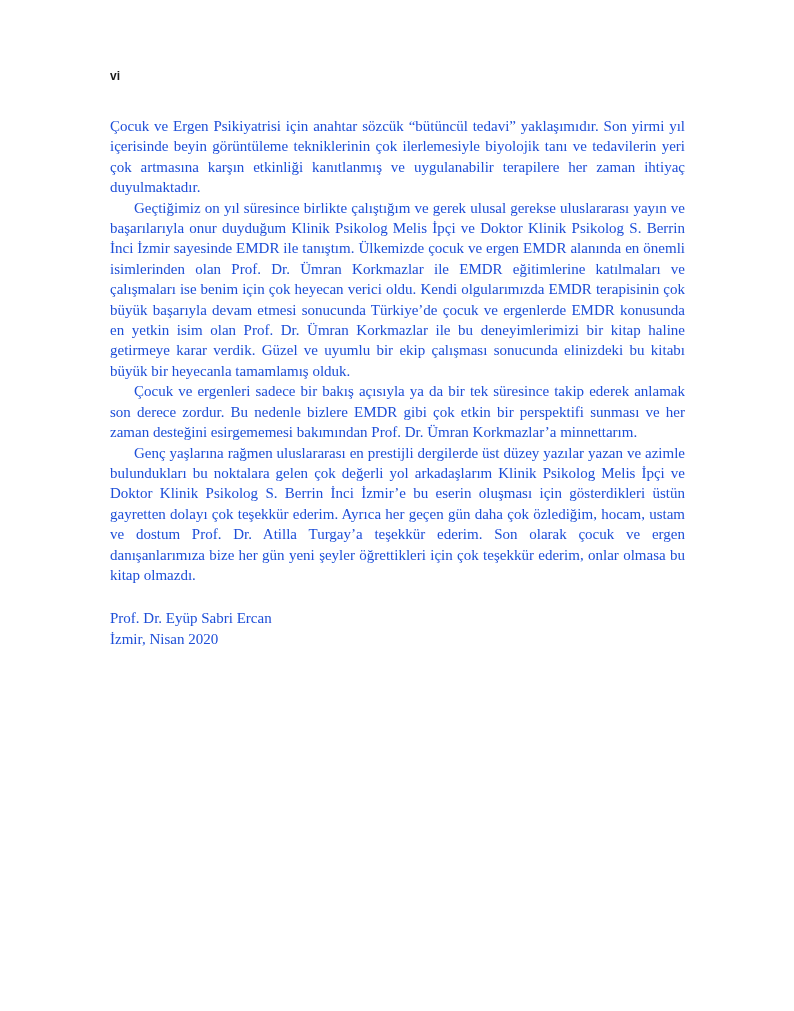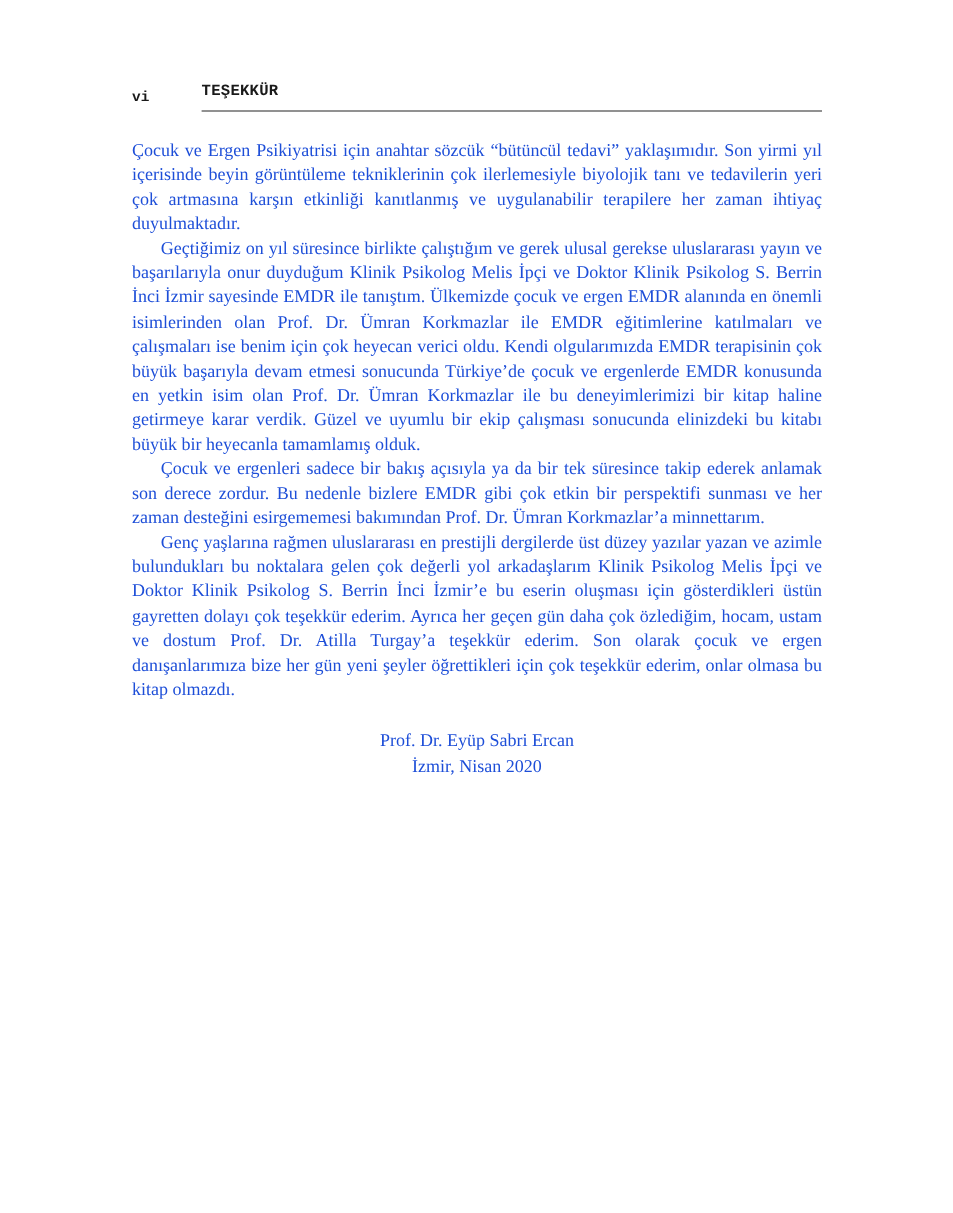--- a/index.html
+++ b/index.html
@@ -14,22 +14,22 @@
     background: #ffffff;
     overflow: hidden;
     font-family: "Liberation Serif", serif;
   }
   .header {
     position: absolute;
     top: 66px;
     left: 110px;
     width: 575px;
     display: flex;
-    align-items: center;
-    font-family: Liberation Mono, monospace;
+    align-items: flex-end;
+    font-family: Liberation Sans, sans-serif;
   }
   .page-number {
     width: 58px;
     flex: 0 0 58px;
     font-size: 12px;
     font-weight: bold;
     color: #1a1a1a;
     padding-top: 3px;
   }
   .title-block {
@@ -55,37 +55,34 @@
   }
   .content p {
     margin: 0;
     padding: 0;
   }
   .content p.indent {
     text-indent: 24px;
   }
   .signature {
     margin-top: 23px;
-    text-align: center;
+    text-align: left;
     line-height: 21px;
   }
   .signature div {
     white-space: nowrap;
   }
 </style>
 </head>
 <body>
 
 <div class="page">
 
   <div class="header">
     <div class="page-number">vi</div>
-    <div class="title-block">
-      <span class="header-title">TEŞEKKÜR</span>
-    </div>
   </div>
 
   <div class="content">
     <p>Çocuk ve Ergen Psikiyatrisi için anahtar sözcük “bütüncül tedavi” yaklaşımıdır. Son yirmi yıl içerisinde beyin görüntüleme tekniklerinin çok ilerlemesiyle biyolojik tanı ve tedavilerin yeri çok artmasına karşın etkinliği kanıtlanmış ve uygulanabilir terapilere her zaman ihtiyaç duyulmaktadır.</p>
     <p class="indent">Geçtiğimiz on yıl süresince birlikte çalıştığım ve gerek ulusal gerekse uluslararası yayın ve başarılarıyla onur duyduğum Klinik Psikolog Melis İpçi ve Doktor Klinik Psikolog S. Berrin İnci İzmir sayesinde EMDR ile tanıştım. Ülkemizde çocuk ve ergen EMDR alanında en önemli isimlerinden olan Prof. Dr. Ümran Korkmazlar ile EMDR eğitimlerine katılmaları ve çalışmaları ise benim için çok heyecan verici oldu. Kendi olgularımızda EMDR terapisinin çok büyük başarıyla devam etmesi sonucunda Türkiye’de çocuk ve ergenlerde EMDR konusunda en yetkin isim olan Prof. Dr. Ümran Korkmazlar ile bu deneyimlerimizi bir kitap haline getirmeye karar verdik. Güzel ve uyumlu bir ekip çalışması sonucunda elinizdeki bu kitabı büyük bir heyecanla tamamlamış olduk.</p>
     <p class="indent">Çocuk ve ergenleri sadece bir bakış açısıyla ya da bir tek süresince takip ederek anlamak son derece zordur. Bu nedenle bizlere EMDR gibi çok etkin bir perspektifi sunması ve her zaman desteğini esirgememesi bakımından Prof. Dr. Ümran Korkmazlar’a minnettarım.</p>
     <p class="indent">Genç yaşlarına rağmen uluslararası en prestijli dergilerde üst düzey yazılar yazan ve azimle bulundukları bu noktalara gelen çok değerli yol arkadaşlarım Klinik Psikolog Melis İpçi ve Doktor Klinik Psikolog S. Berrin İnci İzmir’e bu eserin oluşması için gösterdikleri üstün gayretten dolayı çok teşekkür ederim. Ayrıca her geçen gün daha çok özlediğim, hocam, ustam ve dostum Prof. Dr. Atilla Turgay’a teşekkür ederim. Son olarak çocuk ve ergen danışanlarımıza bize her gün yeni şeyler öğrettikleri için çok teşekkür ederim, onlar olmasa bu kitap olmazdı.</p>
 
     <div class="signature">
       <div>Prof. Dr. Eyüp Sabri Ercan</div>

